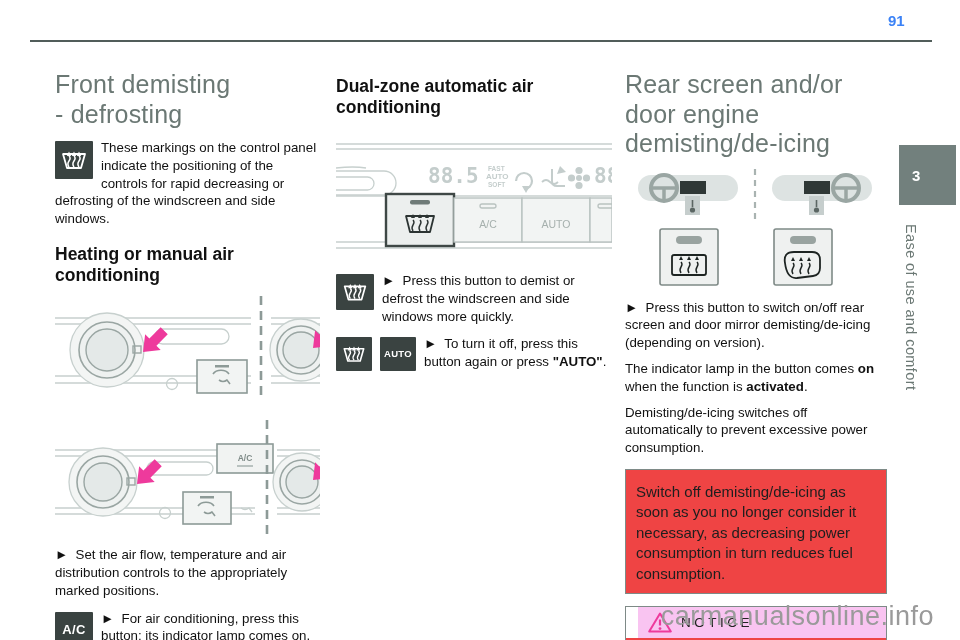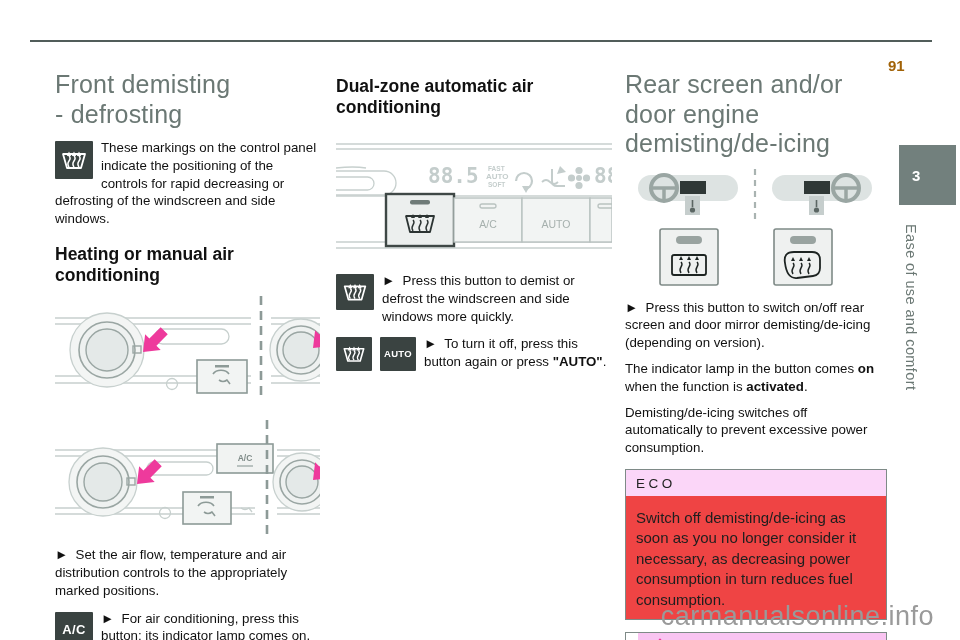--- a/index.html
+++ b/index.html
@@ -11,21 +11,21 @@
     --lineart:#c7d0ce;
     --lineart2:#9aa6a3;
     --ink:#1e1e1e;
   }
   *{margin:0;padding:0;box-sizing:border-box;}
   html,body{width:960px;height:640px;}
   body{
     position:relative;background:#fff;overflow:hidden;
     font-family:"Liberation Sans", sans-serif;color:var(--ink);
   }
-  .page-number{position:absolute;top:12px;left:888px;font-size:15px;font-weight:bold;color:#a16207;margin-top:45px;}
+  .page-number{position:absolute;top:12px;left:888px;font-size:15px;font-weight:bold;color:#3b82f6;}
   .top-rule{position:absolute;left:30px;right:28px;top:40px;border-top:2px solid #515d5a;}
   .col{position:absolute;top:70px;}
   #col1{left:55px;width:265px;}
   #col2{left:336px;width:276px;}
   #col3{left:625px;width:262px;}
   h1.sec-title{font-size:25px;font-weight:400;color:var(--heading);line-height:1.18;letter-spacing:.2px;}
   .pre{white-space:pre-line;}
   h2.sub-title{font-size:17.5px;font-weight:bold;color:#111;line-height:1.2;margin-top:16px;}
   #col2 h2.sub-title{margin-top:6px;}
   .para{font-size:13.3px;line-height:1.34;color:#111;margin-top:8px;}
@@ -355,23 +355,20 @@
     </g>
   </svg>
 
   <div class="para" style="margin-top:12px">►&nbsp; Press this button to switch on/off rear screen and door mirror demisting/de-icing (depending on version).</div>
 
   <div class="para"><span>The indicator lamp in the button comes </span><span class="b">on</span><span> when the function is </span><span class="b">activated</span><span>.</span></div>
 
   <div class="para">Demisting/de-icing switches off automatically to prevent excessive power consumption.</div>
 
   <div class="info-box eco">
-    <div class="box-head">
-      <span>ECO</span>
-    </div>
     <div class="box-body">Switch off demisting/de-icing as soon as you no longer consider it necessary, as decreasing power consumption in turn reduces fuel consumption.</div>
   </div>
 
   <div class="info-box notice">
     <div class="box-head">
       <svg width="24" height="21" viewBox="0 0 24 21">
         <polygon points="12,1.5 22.8,19.5 1.2,19.5" fill="none" stroke="var(--accent)" stroke-width="2" stroke-linejoin="round"></polygon>
         <line x1="12" y1="7.5" x2="12" y2="13.5" stroke="var(--accent)" stroke-width="2.2"></line>
         <circle cx="12" cy="16.6" r="1.4" fill="var(--accent)"></circle>
       </svg>

